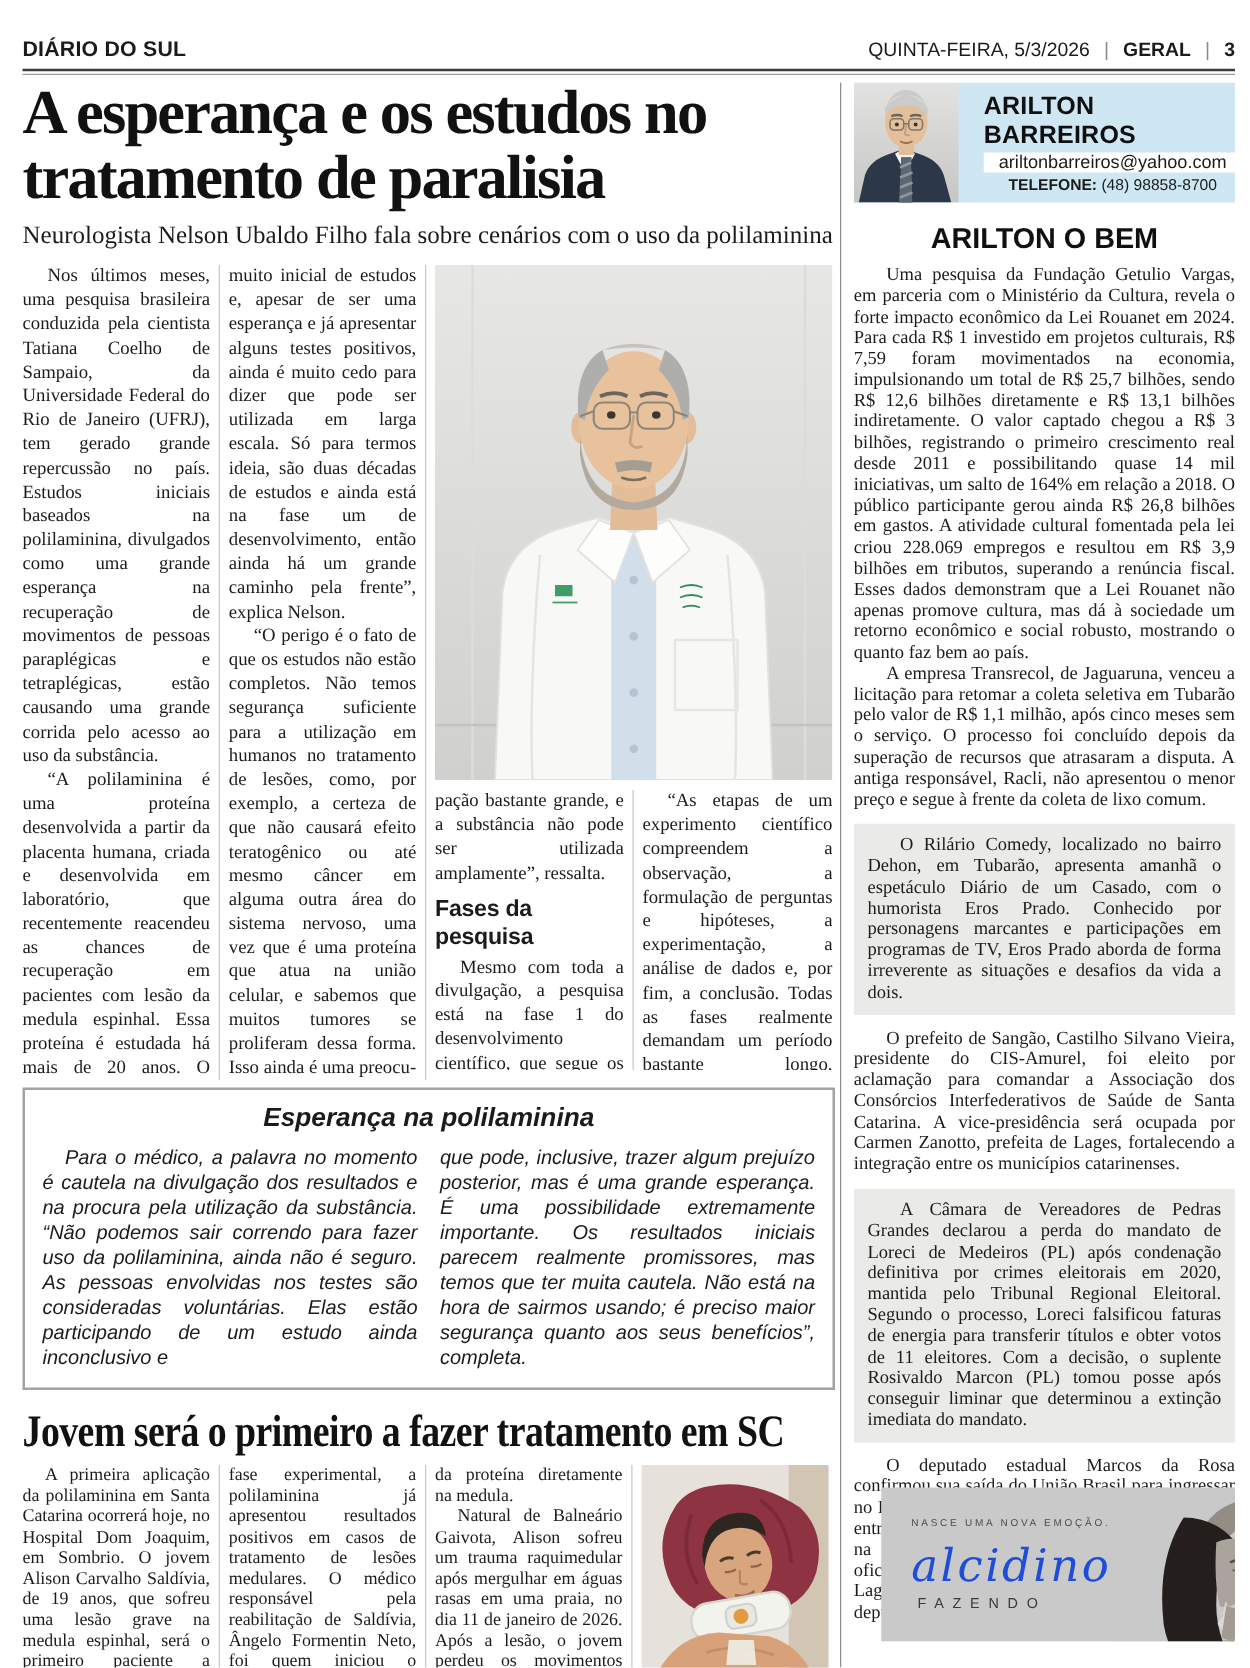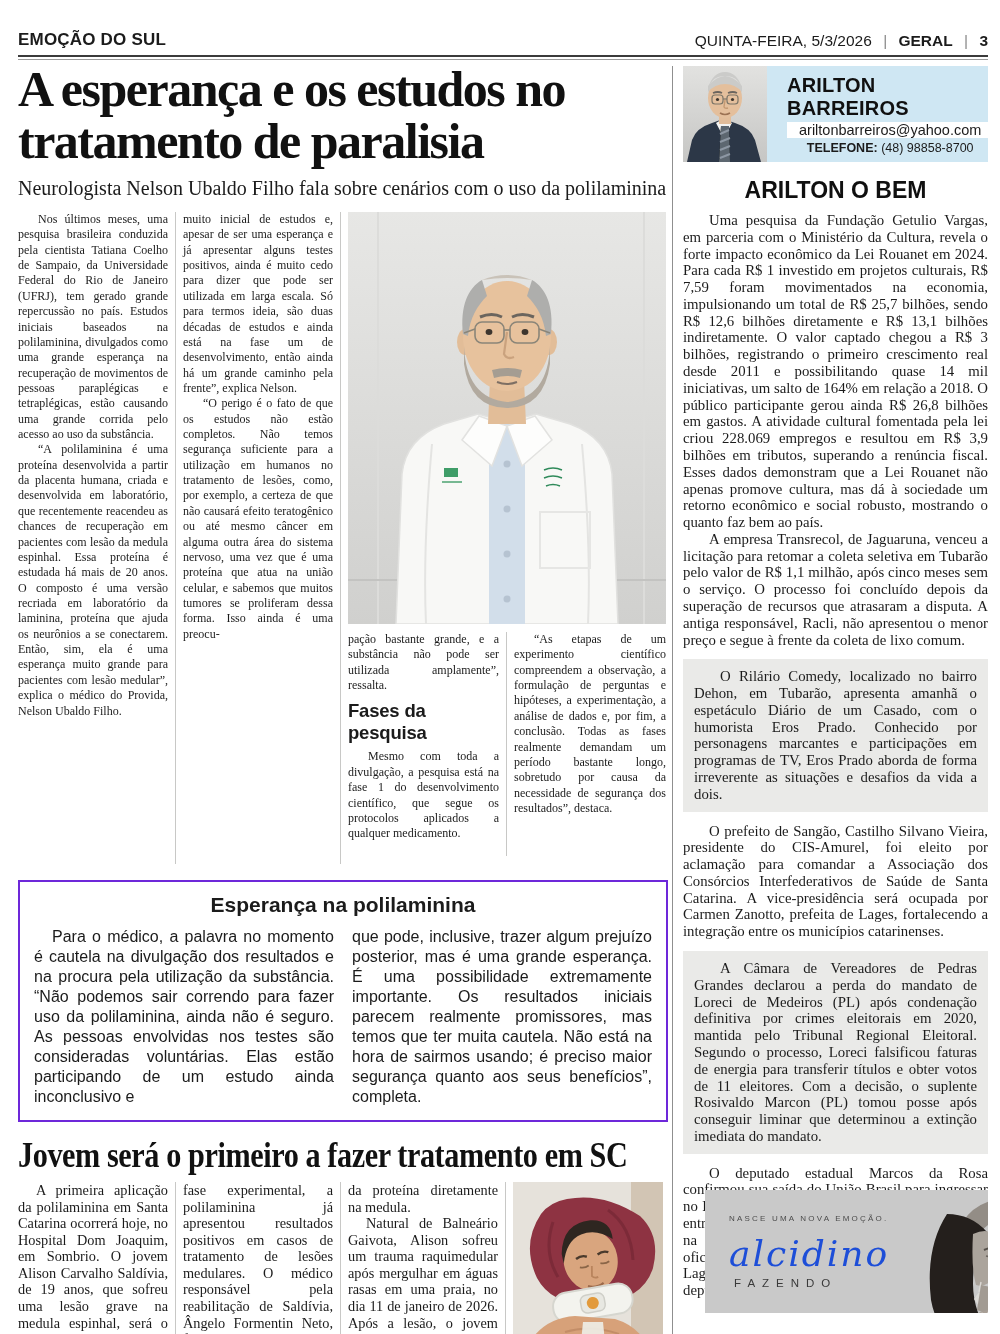--- a/index.html
+++ b/index.html
@@ -30,28 +30,28 @@
   }
   .subhead{font-size:20px;margin-top:10px;line-height:1.1;}
   .body-cols{display:flex;margin-top:13px;height:652px;overflow:hidden;}
   .vr{flex:0 0 1px;background:#c8c8c6;margin:0 7px;}
   .bcol{width:150px;flex:0 0 auto;}
   .photo-block{width:318px;flex:0 0 auto;}
   .photo-frame{width:318px;height:412px;overflow:hidden;}
   .below{display:flex;margin-top:8px;height:224px;overflow:hidden;}
   .bsub1{width:151px;flex:0 0 auto;}
   .bsub2{width:152px;flex:0 0 auto;}
-  p.body{margin:0;font-size:12px;line-height:1.28;text-align:justify;}
+  p.body{margin:0;font-size:15px;line-height:1.28;text-align:justify;}
   p.body.ind{text-indent:20px;}
   .kicker{
     font-family:"Liberation Sans","DejaVu Sans",sans-serif;
     font-weight:bold;font-size:18.5px;margin:7px 0 5px;letter-spacing:-.2px;
   }
   
-  .hope-box{margin-top:16px;border:2px solid #6d28d9;padding:9px 14px 13px;}
+  .hope-box{margin-top:6px;border:2px solid #a3a3a3;padding:9px 14px 13px;font-style:italic;}
   .hope-title{
     font-family:"Liberation Sans","DejaVu Sans",sans-serif;
     font-weight:bold;font-size:21px;text-align:center;margin:2px 0 10px;
   }
   .hope-cols{display:flex;gap:18px;}
   .hope-col{
     flex:1;font-family:"Liberation Sans","DejaVu Sans",sans-serif;
     font-size:16px;line-height:1.25;text-align:justify;margin:0;
   }
   .hope-col.first{text-indent:18px;}
@@ -101,21 +101,21 @@
   .ad-word{
     font-family:"Liberation Sans","DejaVu Sans",sans-serif;font-size:11.5px;
     letter-spacing:7px;color:#3a3a3a;margin-top:5px;padding-left:5px;
   }
   .ad-photo{width:150px;height:142px;flex:0 0 auto;}
 </style>
 </head>
 <body>
 
 <div class="masthead">
-  <span class="brand">EMOÇÃO DO SUL</span>
+  <span class="brand">DIÁRIO DO SUL</span>
   <span class="dateline">
     <span>QUINTA-FEIRA, 5/3/2026</span>
     <span class="sep">|</span>
     <span class="bold">GERAL</span>
     <span class="sep">|</span>
     <span class="bold">3</span>
   </span>
 </div>
 <div class="head-rule"></div>
 <div class="main-divider"></div>

